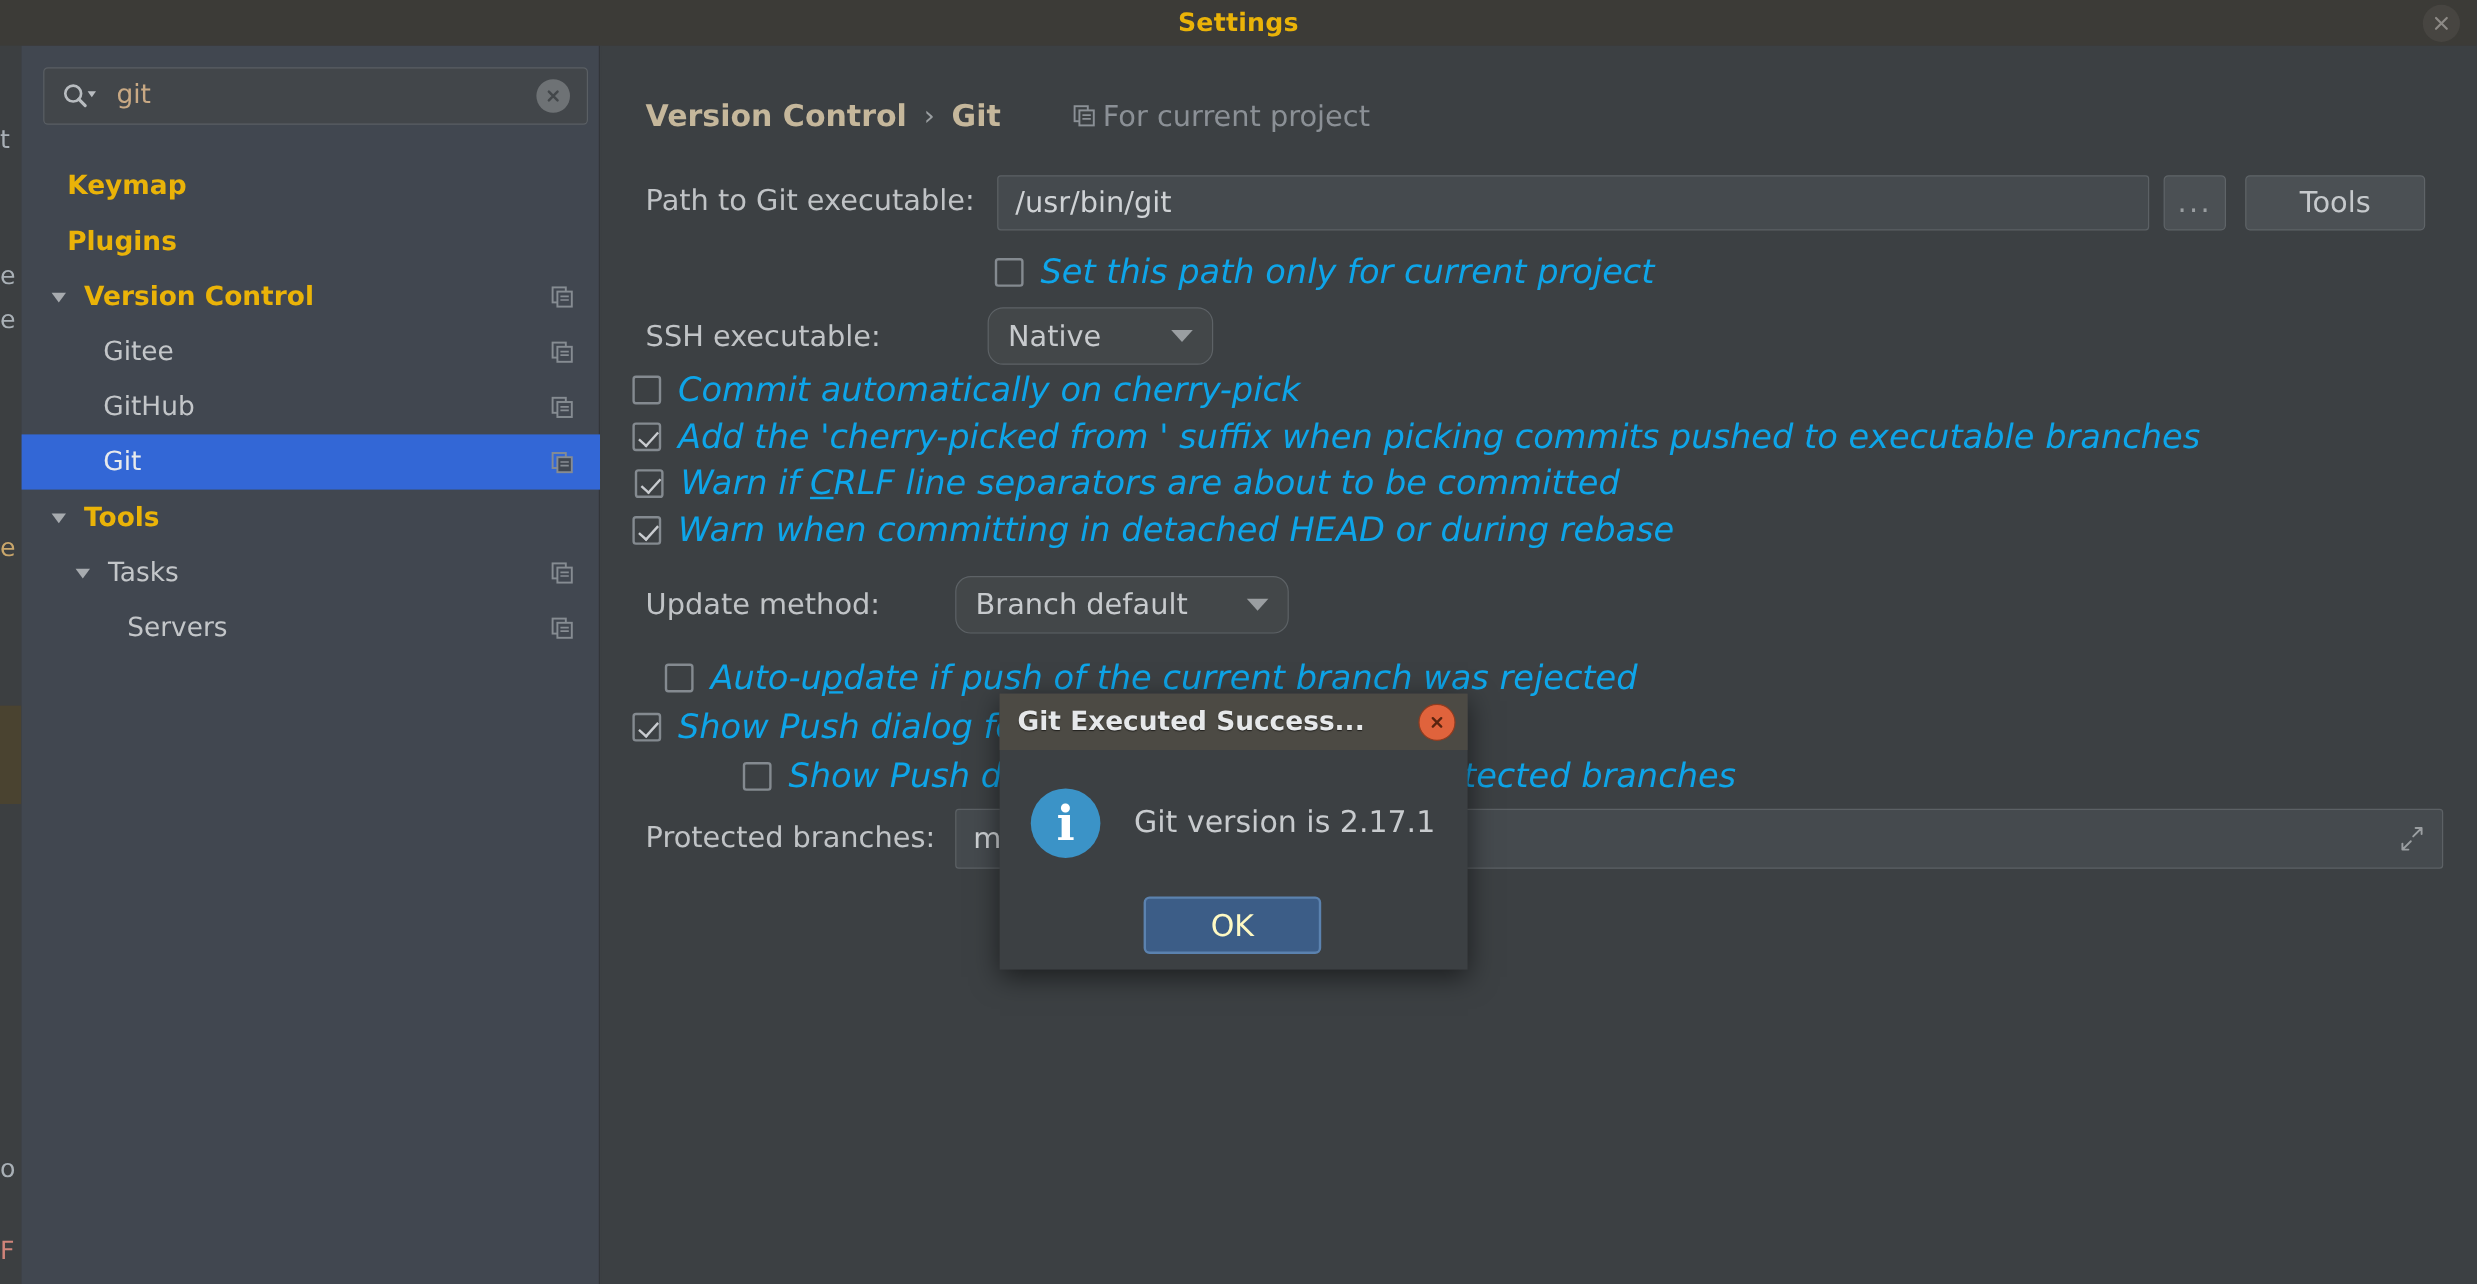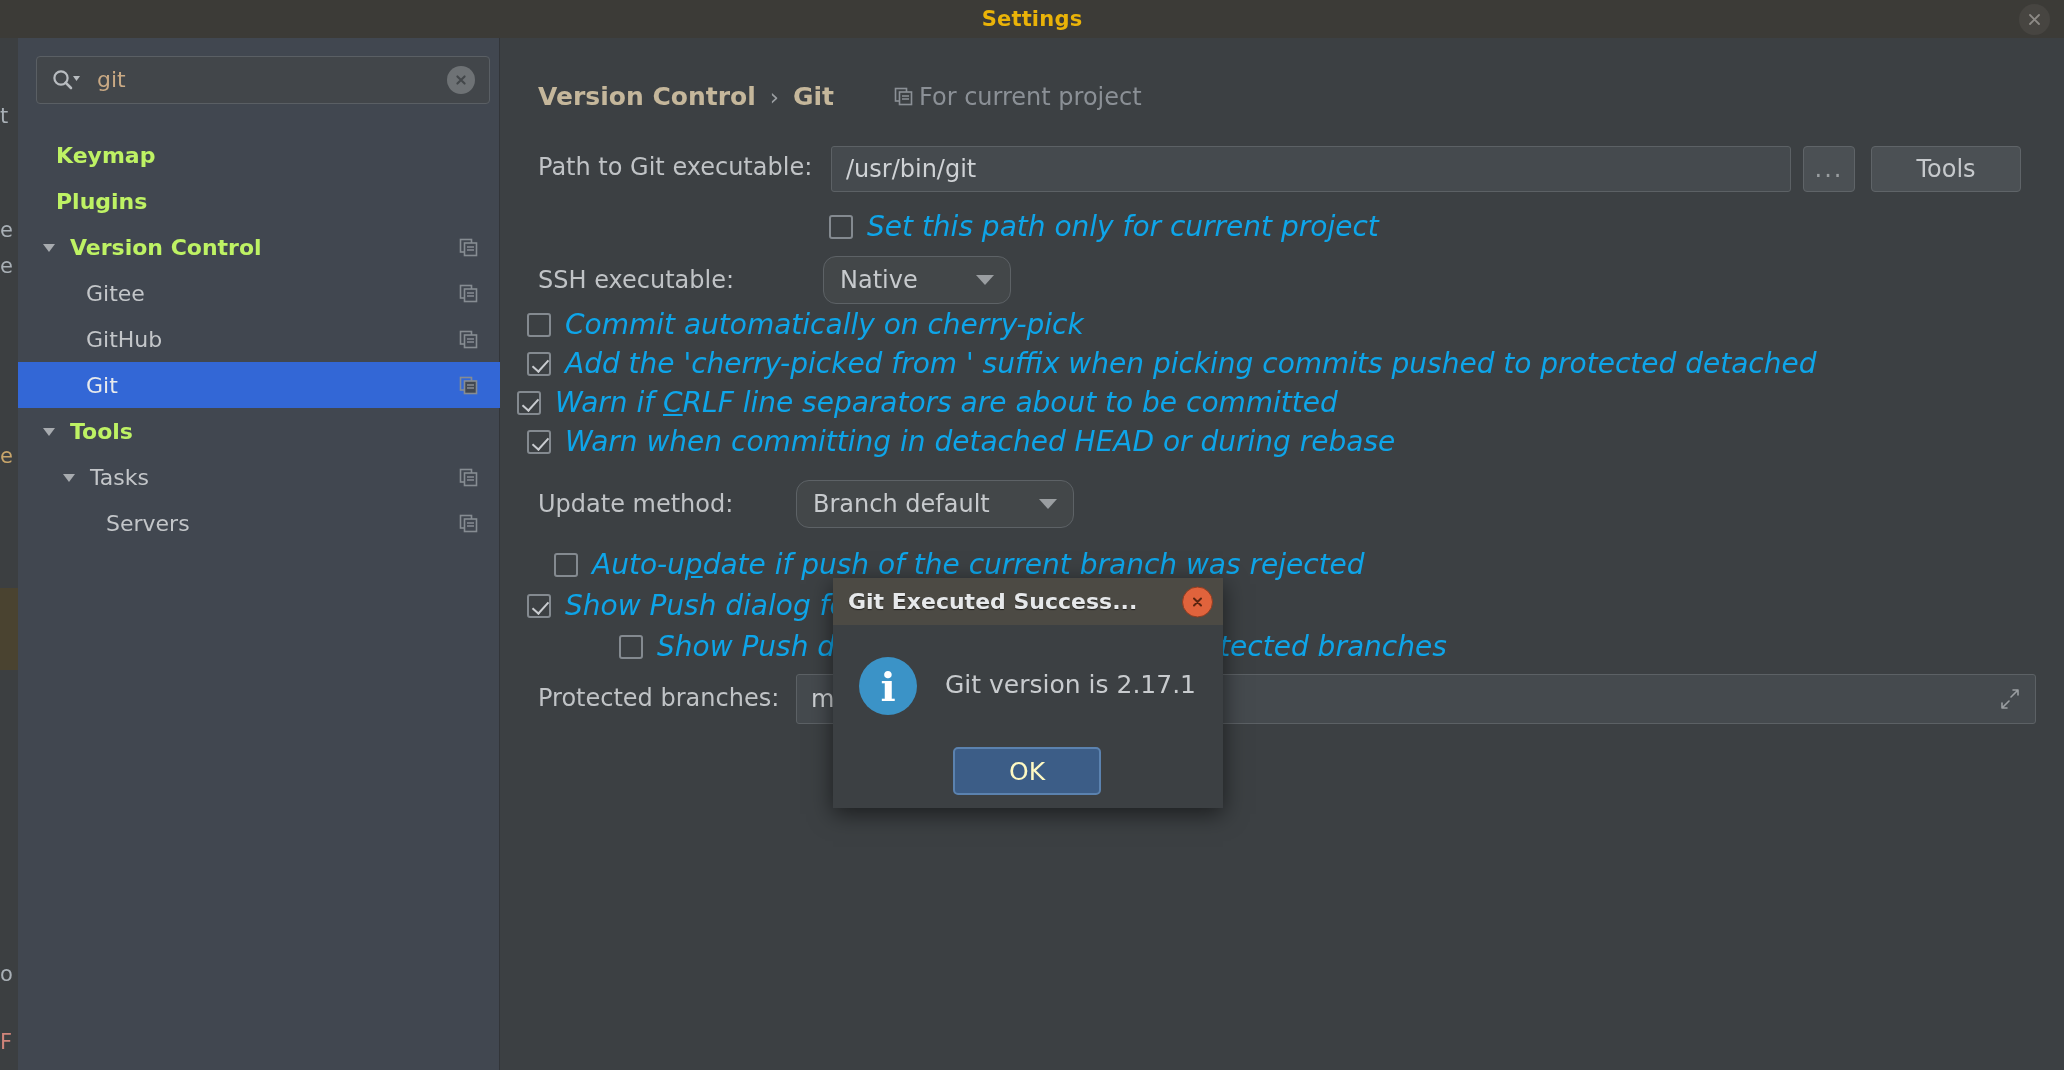--- a/index.html
+++ b/index.html
@@ -132,21 +132,21 @@
     position: relative;
     height: 46px;
     display: flex;
     align-items: center;
     color: #c3c6c9;
     font-size: 22px;
     white-space: nowrap;
   }
   .tree-row.selected { background: #3367d6; }
   .tree-row.selected .tree-label { color: #e8eaec; }
-  .tree-row.bold .tree-label { font-weight: bold; color: #bef264; }
+  .tree-row.bold .tree-label { font-weight: bold; color: #eab308; }
   .tree-arrow {
     position: absolute;
     width: 18px; height: 18px;
     display: flex; align-items: center; justify-content: center;
   }
   .tree-label { position: absolute; }
   .tree-copy {
     position: absolute;
     right: 22px;
     display: flex; align-items: center;
@@ -518,23 +518,23 @@
         <span class="cb-arrow"></span>
       </div>
 
       <div id="checkgroup">
           <div class="checkrow" style="left: 26px; top: 270px;">
             <span class="cb"></span>
             <span class="check-label">Commit automatically on cherry-pick</span>
           </div>
           <div class="checkrow" style="left: 26px; top: 309px;">
             <span class="cb checked"></span>
-            <span class="check-label">Add the 'cherry-picked from <hash>' suffix when picking commits pushed to protected detached</hash></span>
-          </div>
-          <div class="checkrow" style="left: 16px; top: 348px; justify-content: center;">
+            <span class="check-label">Add the 'cherry-picked from <hash>' suffix when picking commits pushed to executable branches</hash></span>
+          </div>
+          <div class="checkrow" style="left: 28px; top: 348px; justify-content: center;">
             <span class="cb checked"></span>
             <span class="check-label">Warn if <span class="mn">C</span>RLF line separators are about to be committed</span>
           </div>
           <div class="checkrow" style="left: 26px; top: 387px;">
             <span class="cb checked"></span>
             <span class="check-label">Warn when committing in detached HEAD or during rebase</span>
           </div>
         </div>
 
       <div class="row-label" style="left:37px; top:452px;">Update method:</div>

